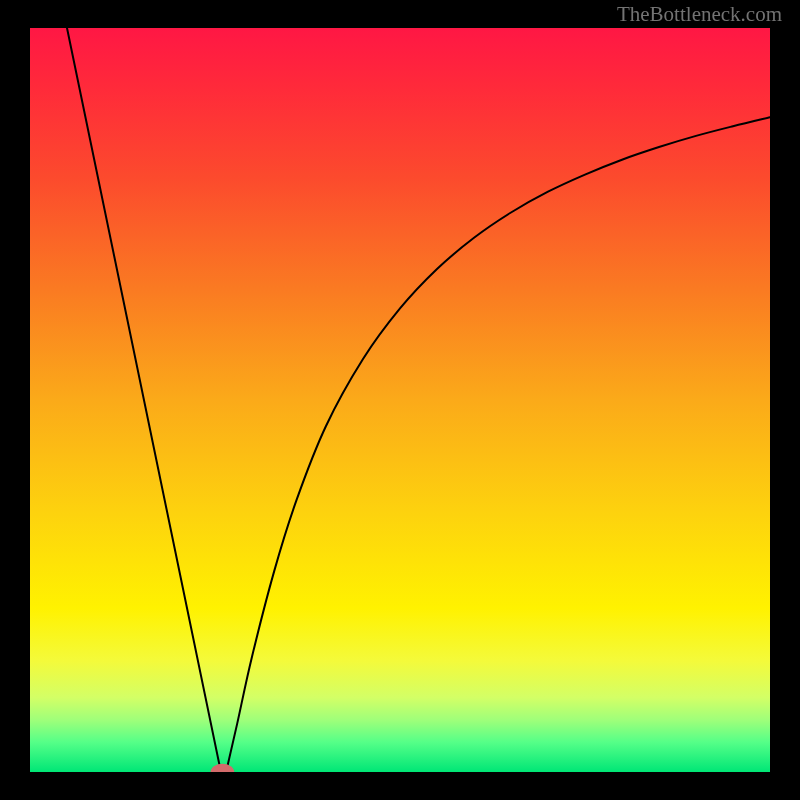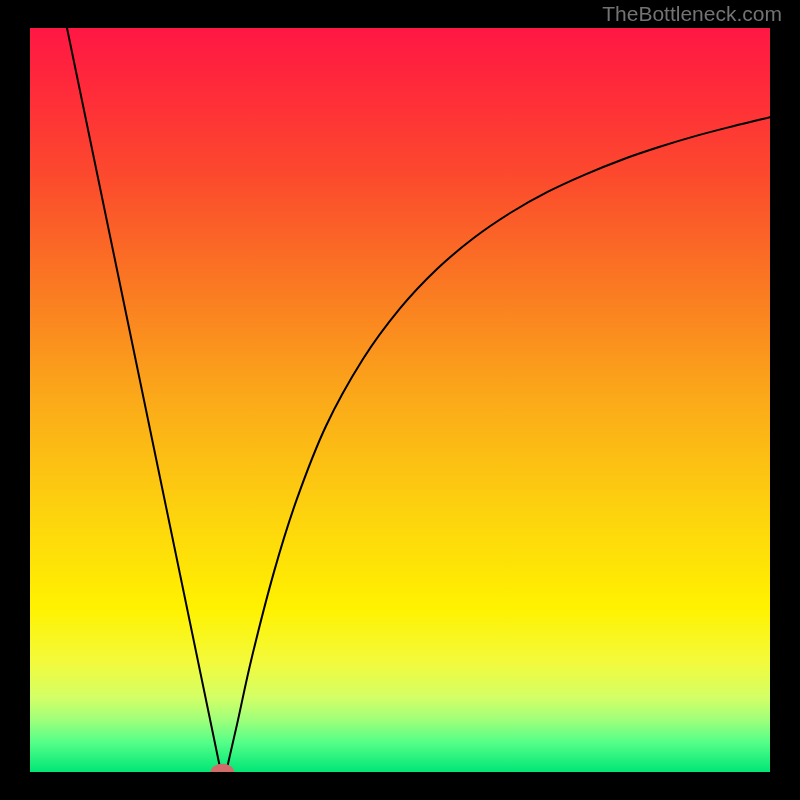--- a/index.html
+++ b/index.html
@@ -9,20 +9,21 @@
     height: 800px;
     background: #000;
     overflow: hidden;
     font-family: Arial, Helvetica, sans-serif;
   }
   .frame {
     position: relative;
     width: 800px;
     height: 632px;
     background: #000;
+    font-family: Liberation Serif, serif;
   }
   .watermark {
     position: absolute;
     top: 2px;
     right: 18px;
     color: #737373;
     font-size: 21px;
     font-weight: 500;
     letter-spacing: 0px;
     z-index: 10;

